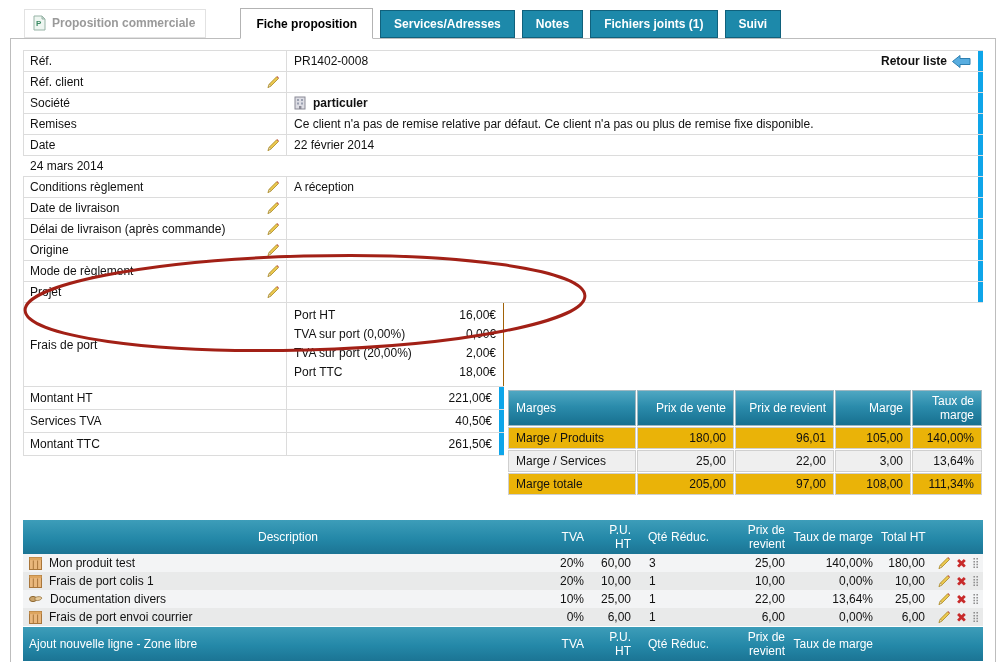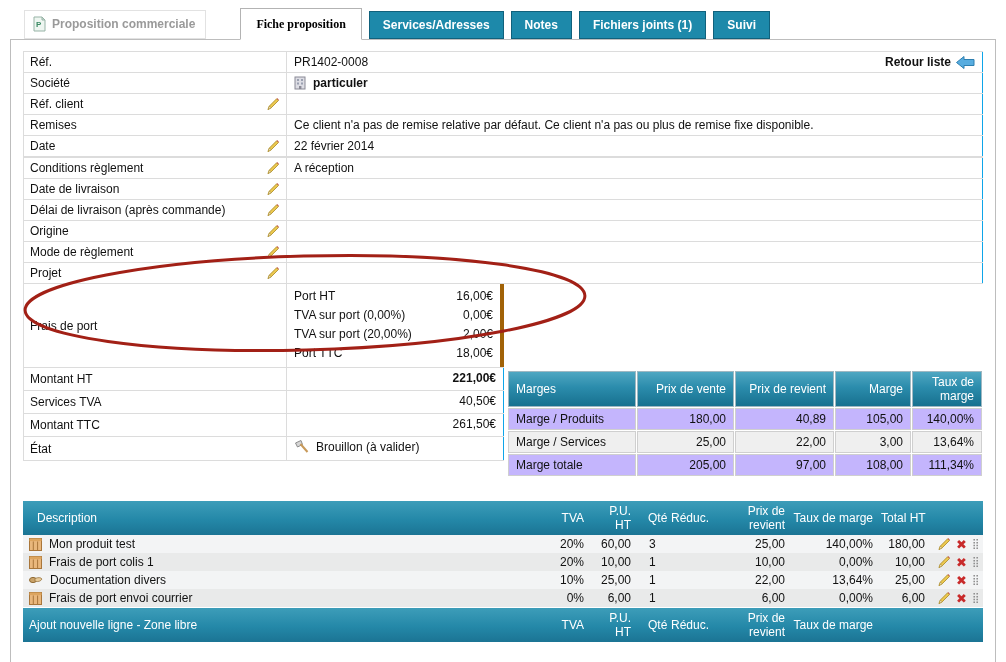--- a/index.html
+++ b/index.html
@@ -6,64 +6,64 @@
   html,body { width:1006px; height:662px; overflow:hidden; background:#fff;
     font-family:"Liberation Sans","DejaVu Sans",sans-serif; font-size:12px; color:#111; }
   .page { position:relative; width:1006px; height:662px; }
 
   
   .tabbar { display:flex; align-items:flex-end; padding:8px 0 0 24px; position:relative; z-index:3; }
   .tab-context { display:inline-flex; align-items:center; gap:6px; padding:5px 10px 6px 8px;
     border:1px solid #e2e2e2; background:#fff; color:#9a9a9a; font-weight:bold; }
   .tab { font-weight:bold; cursor:pointer; }
   .tab.active { background:#fff; border:1px solid #b3b3b3; border-bottom:1px solid #fff;
-    margin-bottom:-1px; padding:8px 15px 7px; color:#000; margin-left:34px; position:relative; z-index:4;font-family:Liberation Serif, serif; }
+    margin-bottom:-1px; padding:8px 15px 7px; color:#000; margin-left:34px; position:relative; z-index:4; }
   .tab.teal { background:#1d89aa; border:1px solid #10617c; color:#fff; padding:6px 13px; margin-left:7px; }
 
   
   .contentbox { margin:0 10px; border:1px solid #bdbdbd; padding:11px 12px; min-height:660px; background:#fff; position:relative; }
 
   
   .itable { width:100%; }
   .irow { display:flex; border-bottom:1px solid #dcdcdc; background:#fff; }
   .irow.first { border-top:1px solid #dcdcdc; }
   .lcell { width:264px; border-left:1px solid #dcdcdc; border-right:1px solid #dcdcdc;
     padding:3px 6px; display:flex; justify-content:space-between; align-items:center; min-height:20px; }
-  .vcell { flex:1; border-right:1px solid #0ea5e9; padding:3px 7px; display:flex; min-height:20px; }
+  .vcell { flex:1; border-right:5px solid #0ea5e9; padding:3px 7px; display:flex; align-items:center; min-height:20px; }
   .bold { font-weight:bold; }
   .backlink { margin-left:auto; display:inline-flex; align-items:center; gap:5px; font-weight:bold; cursor:pointer; }
 
   .bottom-flex { display:flex; align-items:flex-start; }
   .leftcol { width:481px; }
   .rightcol { flex:1; padding:86px 0 0 3px; }
 
-  .ship-vcell { flex:1; border-right:4px solid #a16207; padding:3px 7px; }
+  .ship-vcell { flex:1; border-right:1px solid #a16207; padding:3px 7px; }
   .shiprow { display:flex; justify-content:space-between; line-height:19px; }
 
   .totrow .vcell { justify-content:flex-end; min-height:22px; }
-  .tot-bold { font-weight:bold; }
+  .tot-bold { font-weight:normal; }
 
   
   .mtable { border-collapse:separate; border-spacing:1px; width:100%; background:#fff; }
   .mtable th { background:linear-gradient(180deg,#4fa7c2 0%,#2b8cac 45%,#17708f 100%);
     color:#fff; font-weight:normal; padding:3px 7px; text-align:right; border:1px solid #9fb8c2; }
   .mtable th:first-child { text-align:left; }
   .mtable td { border:1px solid #cfcfcf; padding:3px 7px; text-align:right; }
   .mtable td:first-child { text-align:left; }
-  .mtable tr.odd td { background:#c4b5fd; }
+  .mtable tr.odd td { background:#eab308; }
   .mtable tr.even td { background:#efefef; }
 
   
   .lines { margin-top:24px; }
   .lgrid { display:grid; grid-template-columns:1fr 41px 47px 32px 42px 80px 88px 52px 52px; align-items:center; }
   .lhead { background:linear-gradient(180deg,#3d9db9 0%,#2488a8 55%,#1b7494 100%);
     color:#fff; padding:2px 0; min-height:18px; }
   .lhead .h { padding:1px 2px; }
   .h.right { text-align:right; padding-right:6px; }
-  .h.desc { padding-left:14px; text-align:left; }
+  .h.desc { padding-left:6px; text-align:center; }
   .h.qty { padding-left:11px; }
   .lrow { min-height:18px; padding:1px 0; }
   .lrow.odd { background:#f3f4f5; }
   .lrow.even { background:#e9eaea; }
   .c { padding:1px 2px; }
   .c.right { text-align:right; padding-right:6px; }
   .c.desc { display:flex; align-items:center; gap:7px; padding-left:6px; }
   .c.qty { padding-left:12px; }
   .c.actions { display:flex; align-items:center; gap:5px; justify-content:flex-start; padding-left:6px; }
 
@@ -116,55 +116,55 @@
               <svg width="19" height="13" viewBox="0 0 19 13">
                   <polygon points="8,0.5 8,3.5 18,3.5 18,9.5 8,9.5 8,12.5 0.5,6.5" fill="#58ade0" stroke="#2d7fb0"></polygon>
                 </svg>
             </span>
           </span>
         </div>
       </div>
 
       <div class="irow">
         <div class="lcell">
+          <span>Réf. client</span>
+          <span class="icon">
+            <svg width="14" height="14" viewBox="0 0 14 14">
+                <path d="M2 12.5 L3.4 9 L10.6 1.8 L12.4 3.6 L5.2 10.8 Z" fill="#ecc94f" stroke="#a8871f" stroke-width="0.8"></path>
+                <path d="M2 12.5 L3.4 9 L5.2 10.8 Z" fill="#f2e9cf" stroke="#a8871f" stroke-width="0.6"></path>
+                <path d="M10.6 1.8 L12.4 3.6 L13 2.9 L11.2 1.1 Z" fill="#c4584a"></path>
+              </svg>
+          </span>
+        </div>
+        <div class="vcell">
+            <span></span>
+          </div>
+      </div>
+
+      <div class="irow">
+        <div class="lcell">
             <span>Société</span>
           </div>
         <div class="vcell" style="gap:7px;">
           <span class="icon">
             <svg width="12" height="14" viewBox="0 0 12 14">
                 <rect x="1" y="1" width="10" height="12" fill="#dddde4" stroke="#8a8a96"></rect>
                 <rect x="3" y="3" width="2" height="2" fill="#9aa0b0"></rect>
                 <rect x="7" y="3" width="2" height="2" fill="#9aa0b0"></rect>
                 <rect x="3" y="6.5" width="2" height="2" fill="#9aa0b0"></rect>
                 <rect x="7" y="6.5" width="2" height="2" fill="#9aa0b0"></rect>
                 <rect x="5" y="10" width="2.4" height="3" fill="#8a8a96"></rect>
               </svg>
           </span>
           <span class="bold">particuler</span>
         </div>
       </div>
 
       <div class="irow">
         <div class="lcell">
-          <span>Réf. client</span>
-          <span class="icon">
-            <svg width="14" height="14" viewBox="0 0 14 14">
-                <path d="M2 12.5 L3.4 9 L10.6 1.8 L12.4 3.6 L5.2 10.8 Z" fill="#ecc94f" stroke="#a8871f" stroke-width="0.8"></path>
-                <path d="M2 12.5 L3.4 9 L5.2 10.8 Z" fill="#f2e9cf" stroke="#a8871f" stroke-width="0.6"></path>
-                <path d="M10.6 1.8 L12.4 3.6 L13 2.9 L11.2 1.1 Z" fill="#c4584a"></path>
-              </svg>
-          </span>
-        </div>
-        <div class="vcell">
-            <span></span>
-          </div>
-      </div>
-
-      <div class="irow">
-        <div class="lcell">
             <span>Remises</span>
           </div>
         <div class="vcell">
             <span>Ce client n'a pas de remise relative par défaut. Ce client n'a pas ou plus de remise fixe disponible.</span>
           </div>
       </div>
 
       <div class="irow">
         <div class="lcell">
           <span>Date</span>
@@ -173,20 +173,23 @@
                 <path d="M2 12.5 L3.4 9 L5.2 10.8 Z" fill="#f2e9cf" stroke="#a8871f" stroke-width="0.6"></path>
                 <path d="M10.6 1.8 L12.4 3.6 L13 2.9 L11.2 1.1 Z" fill="#c4584a"></path>
               </svg></span>
         </div>
         <div class="vcell">
             <span>22 février 2014</span>
           </div>
       </div>
 
       <div class="irow">
+        <div class="vcell">
+            <span>24 mars 2014</span>
+          </div>
       </div>
 
       <div class="irow">
         <div class="lcell">
           <span>Conditions règlement</span>
           <span class="icon"><svg width="14" height="14" viewBox="0 0 14 14">
                 <path d="M2 12.5 L3.4 9 L10.6 1.8 L12.4 3.6 L5.2 10.8 Z" fill="#ecc94f" stroke="#a8871f" stroke-width="0.8"></path>
                 <path d="M2 12.5 L3.4 9 L5.2 10.8 Z" fill="#f2e9cf" stroke="#a8871f" stroke-width="0.6"></path>
                 <path d="M10.6 1.8 L12.4 3.6 L13 2.9 L11.2 1.1 Z" fill="#c4584a"></path>
               </svg></span>
@@ -311,50 +314,36 @@
           </div>
           <div class="irow totrow">
             <div class="lcell">
                 <span>Montant TTC</span>
               </div>
             <div class="vcell">
                 <span>261,50€</span>
               </div>
           </div>
 
-          <div class="irow" style="min-height:24px;">
-            <div class="lcell">
-                <span>État</span>
-              </div>
-            <div class="vcell" style="gap:7px;">
-              <span class="icon">
-                <svg width="15" height="13" viewBox="0 0 15 13">
-                    <polygon points="1.5,3 7,0.5 8.5,4.5 3.5,7" fill="#d6d6d6" stroke="#8c8c8c"></polygon>
-                    <line x1="6.5" y1="4" x2="13.5" y2="12" stroke="#c89a5a" stroke-width="2"></line>
-                  </svg>
-              </span>
-              <span>Brouillon (à valider)</span>
-            </div>
-          </div>
         </div>
 
         <div class="rightcol">
           <table class="mtable">
             <tbody>
                 <tr>
               <th style="width:128px;">Marges</th>
               <th style="width:97px;">Prix de vente</th>
               <th style="width:99px;">Prix de revient</th>
               <th style="width:76px;">Marge</th>
               <th>Taux de marge</th>
             </tr>
             <tr class="odd">
               <td>Marge / Produits</td>
               <td>180,00</td>
-              <td>40,89</td>
+              <td>96,01</td>
               <td>105,00</td>
               <td>140,00%</td>
             </tr>
             <tr class="even">
               <td>Marge / Services</td>
               <td>25,00</td>
               <td>22,00</td>
               <td>3,00</td>
               <td>13,64%</td>
             </tr>

